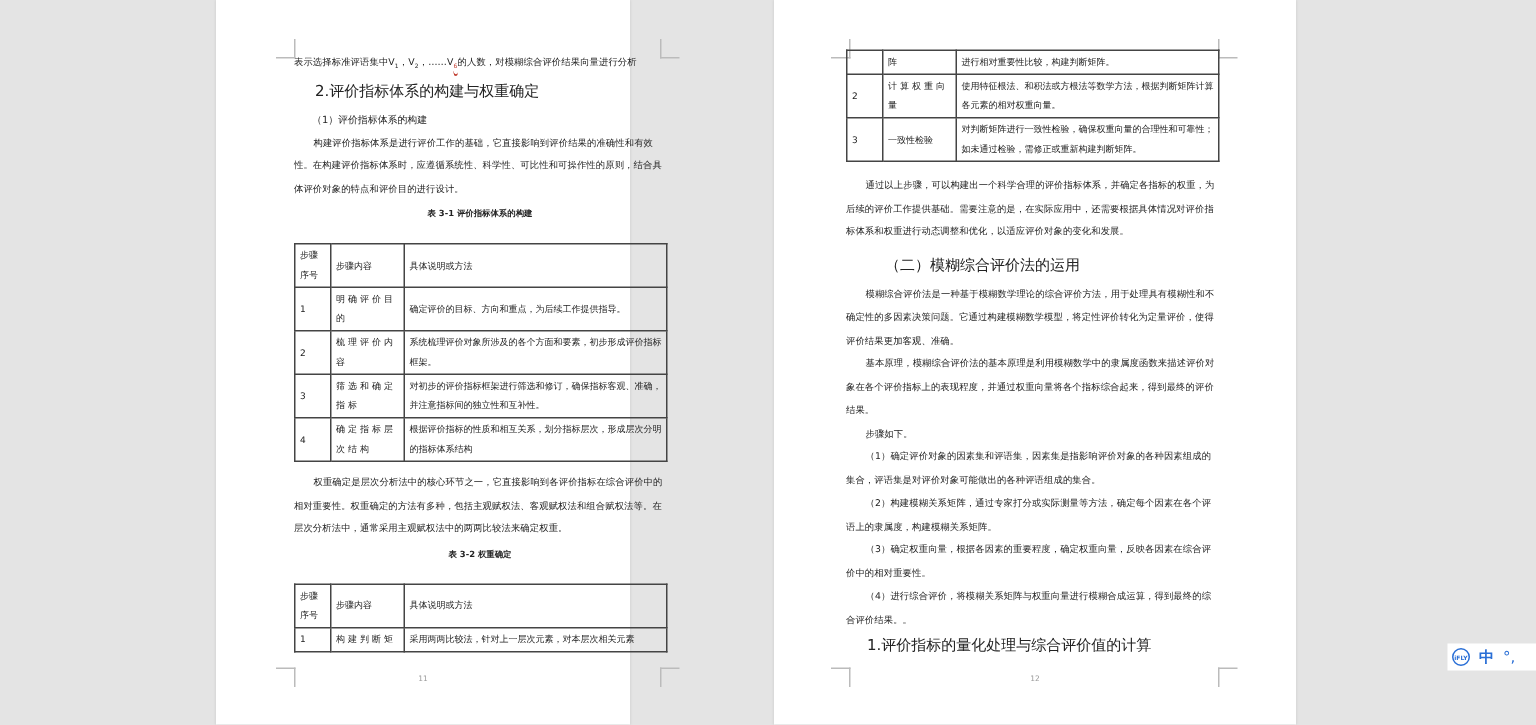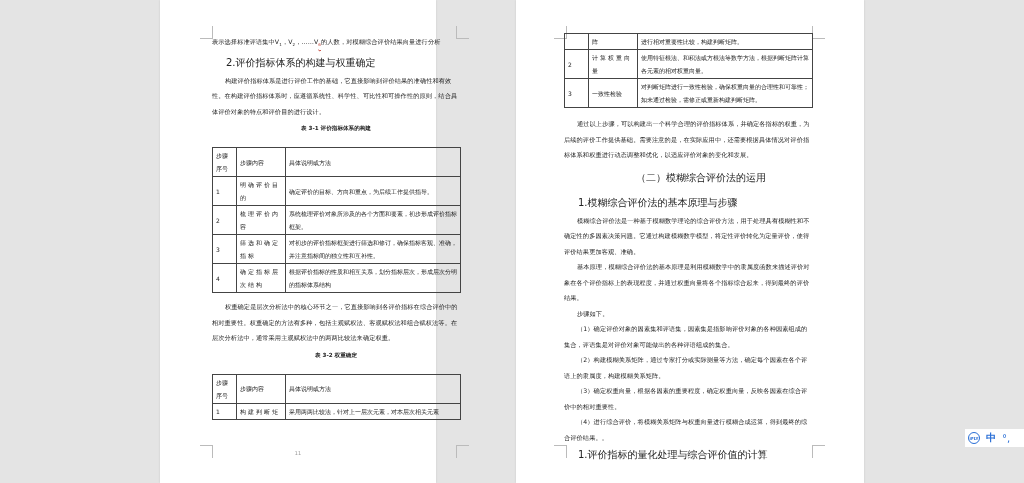--- a/index.html
+++ b/index.html
@@ -1,31 +1,31 @@
 <!DOCTYPE html>
 <html><head>
 <meta charset="utf-8">
 <style>
   html,body{margin:0;padding:0;}
   body{width:1024px;height:483px;overflow:hidden;background:#e4e4e4;position:relative;font-family:"DejaVu Sans","Liberation Sans",sans-serif;color:#222;}
   .page{position:absolute;top:0;height:483px;background:#fff;box-shadow:0 0 2px rgba(0,0,0,0.12);}
-  #page1{left:160px;width:276px;}
+  #page1{left:144px;width:276px;}
   #page2{left:516px;width:348px;}
   .content{position:absolute;left:52px;width:248px;top:0;}
   .crop{position:absolute;width:12px;height:12px;}
   .crop.tl{border-right:1px solid #bbb;border-bottom:1px solid #bbb;}
   .crop.tr{border-left:1px solid #bbb;border-bottom:1px solid #bbb;}
   .crop.bl{border-right:1px solid #bbb;border-top:1px solid #bbb;}
   .crop.br{border-left:1px solid #bbb;border-top:1px solid #bbb;}
   p{margin:0;font-size:6.2px;line-height:15.5px;letter-spacing:0.1px;}
   .indent{text-indent:13px;}
   .h2{font-size:10px;line-height:20px;padding-left:14px;color:#222;}
   .h3{font-size:6.6px;line-height:16px;padding-left:12px;}
   .caption{font-size:5.6px;font-weight:bold;text-align:center;line-height:14px;}
-  .h-big{font-size:10px;line-height:22px;padding-left:26px;text-align:center;}
+  .h-big{font-size:10px;line-height:22px;padding-left:26px;}
   table{border-collapse:collapse;width:249px;font-size:6px;}
   td{border:1px solid #444;padding:1px 3px;line-height:13px;vertical-align:middle;}
   td.c1{width:17px;}
   td.c2{width:42px;letter-spacing:2px;}
   .sub{font-size:4px;vertical-align:sub;}
   .red{color:#c0392b;text-decoration:underline wavy #c0392b;}
   .pagenum{position:absolute;font-size:5px;color:#999;width:100%;text-align:center;}
   .ime{position:absolute;left:965px;top:429px;width:59px;height:18px;background:#fff;display:flex;align-items:center;gap:6px;padding-left:3px;box-sizing:border-box;}
   .ime-logo{width:12px;height:12px;border:1.5px solid #2a6fd6;border-radius:50%;font-size:4px;color:#2a6fd6;display:flex;align-items:center;justify-content:center;box-sizing:border-box;font-weight:bold;}
   .ime-zh{color:#2a6fd6;font-size:10px;font-weight:bold;}
@@ -36,20 +36,21 @@
 
 <div class="page" id="page1">
   <div class="crop tl" style="left:40px;top:26px;"></div>
   <div class="crop tr" style="left:296px;top:26px;"></div>
   <div class="crop bl" style="left:40px;top:445px;"></div>
   <div class="crop br" style="left:296px;top:445px;"></div>
 
   <div class="content" style="top:34px;">
     <p><span>表示选择标准评语集中V</span><span class="sub">1</span><span>，V</span><span class="sub">2</span><span>，……V</span><span class="sub red">6</span><span>的人数，对模糊综合评价结果向量进行分析</span></p>
     <div class="h2">2.评价指标体系的构建与权重确定</div>
+    <div class="h3">（1）评价指标体系的构建</div>
     <p class="indent">构建评价指标体系是进行评价工作的基础，它直接影响到评价结果的准确性和有效性。在构建评价指标体系时，应遵循系统性、科学性、可比性和可操作性的原则，结合具体评价对象的特点和评价目的进行设计。</p>
     <div class="caption" style="margin:2px 0 12px;">表 3-1  评价指标体系的构建</div>
     <table>
       <tbody>
           <tr>
         <td class="c1">步骤序号</td>
         <td class="c2" style="letter-spacing:0">步骤内容</td>
         <td>具体说明或方法</td>
       </tr>
       <tr>
@@ -117,21 +118,20 @@
       <tr>
         <td class="c1">3</td>
         <td class="c2" style="letter-spacing:0">一致性检验</td>
         <td>对判断矩阵进行一致性检验，确保权重向量的合理性和可靠性；如未通过检验，需修正或重新构建判断矩阵。</td>
       </tr>
     </tbody>
       </table>
     <div style="height:8px;"></div>
     <p class="indent">通过以上步骤，可以构建出一个科学合理的评价指标体系，并确定各指标的权重，为后续的评价工作提供基础。需要注意的是，在实际应用中，还需要根据具体情况对评价指标体系和权重进行动态调整和优化，以适应评价对象的变化和发展。</p>
     <div class="h-big" style="margin-top:4px;">（二）模糊综合评价法的运用</div>
-    <div class="h2" style="margin-top:4px;">1.模糊综合评价法的基本原理与步骤</div>
     <p class="indent">模糊综合评价法是一种基于模糊数学理论的综合评价方法，用于处理具有模糊性和不确定性的多因素决策问题。它通过构建模糊数学模型，将定性评价转化为定量评价，使得评价结果更加客观、准确。</p>
     <p class="indent">基本原理，模糊综合评价法的基本原理是利用模糊数学中的隶属度函数来描述评价对象在各个评价指标上的表现程度，并通过权重向量将各个指标综合起来，得到最终的评价结果。</p>
     <p class="indent">步骤如下。</p>
     <p class="indent">（1）确定评价对象的因素集和评语集，因素集是指影响评价对象的各种因素组成的集合，评语集是对评价对象可能做出的各种评语组成的集合。</p>
     <p class="indent">（2）构建模糊关系矩阵，通过专家打分或实际测量等方法，确定每个因素在各个评语上的隶属度，构建模糊关系矩阵。</p>
     <p class="indent">（3）确定权重向量，根据各因素的重要程度，确定权重向量，反映各因素在综合评价中的相对重要性。</p>
     <p class="indent">（4）进行综合评价，将模糊关系矩阵与权重向量进行模糊合成运算，得到最终的综合评价结果。。</p>
     <div class="h2">1.评价指标的量化处理与综合评价值的计算</div>
   </div>
   <div class="pagenum" style="top:450px;">12</div>

